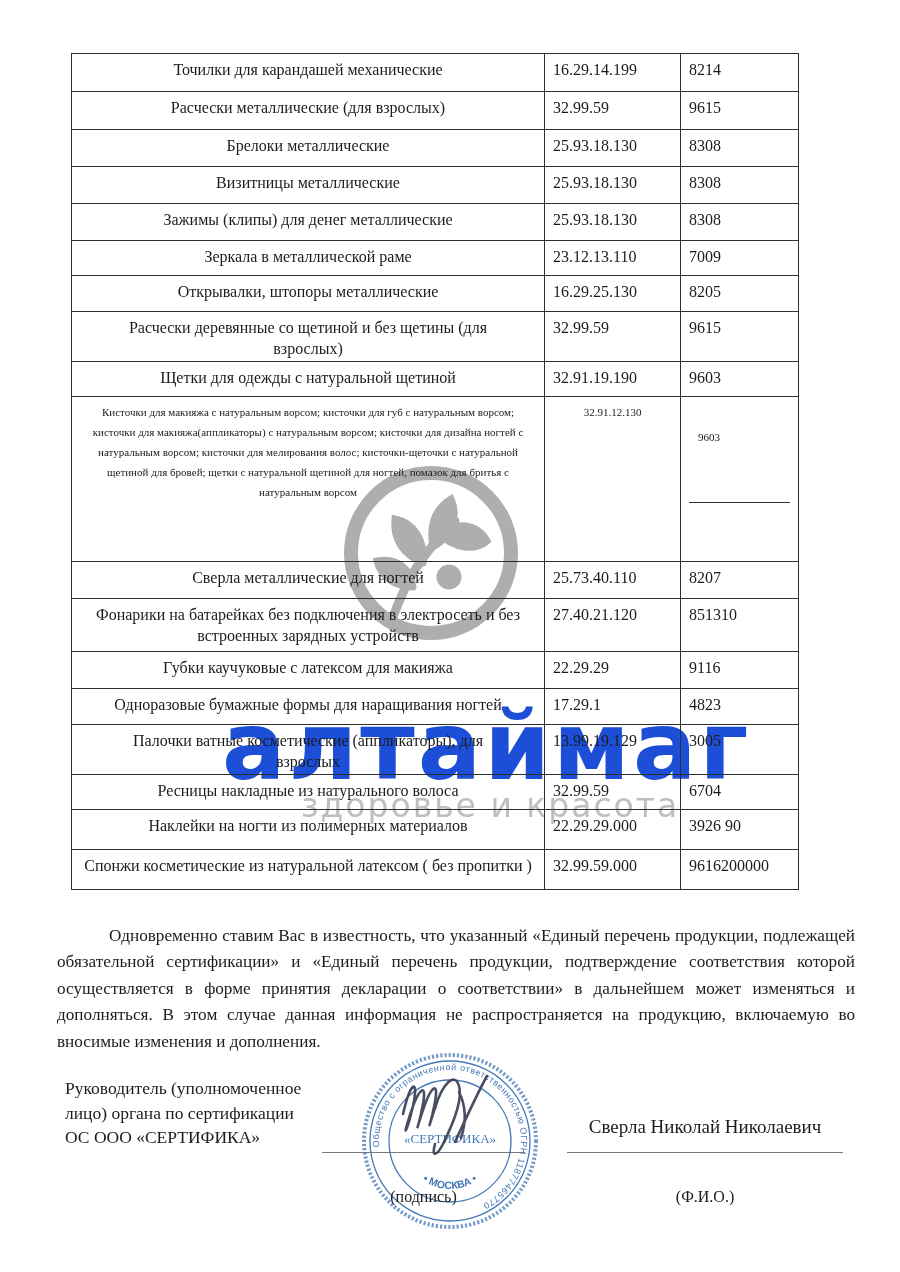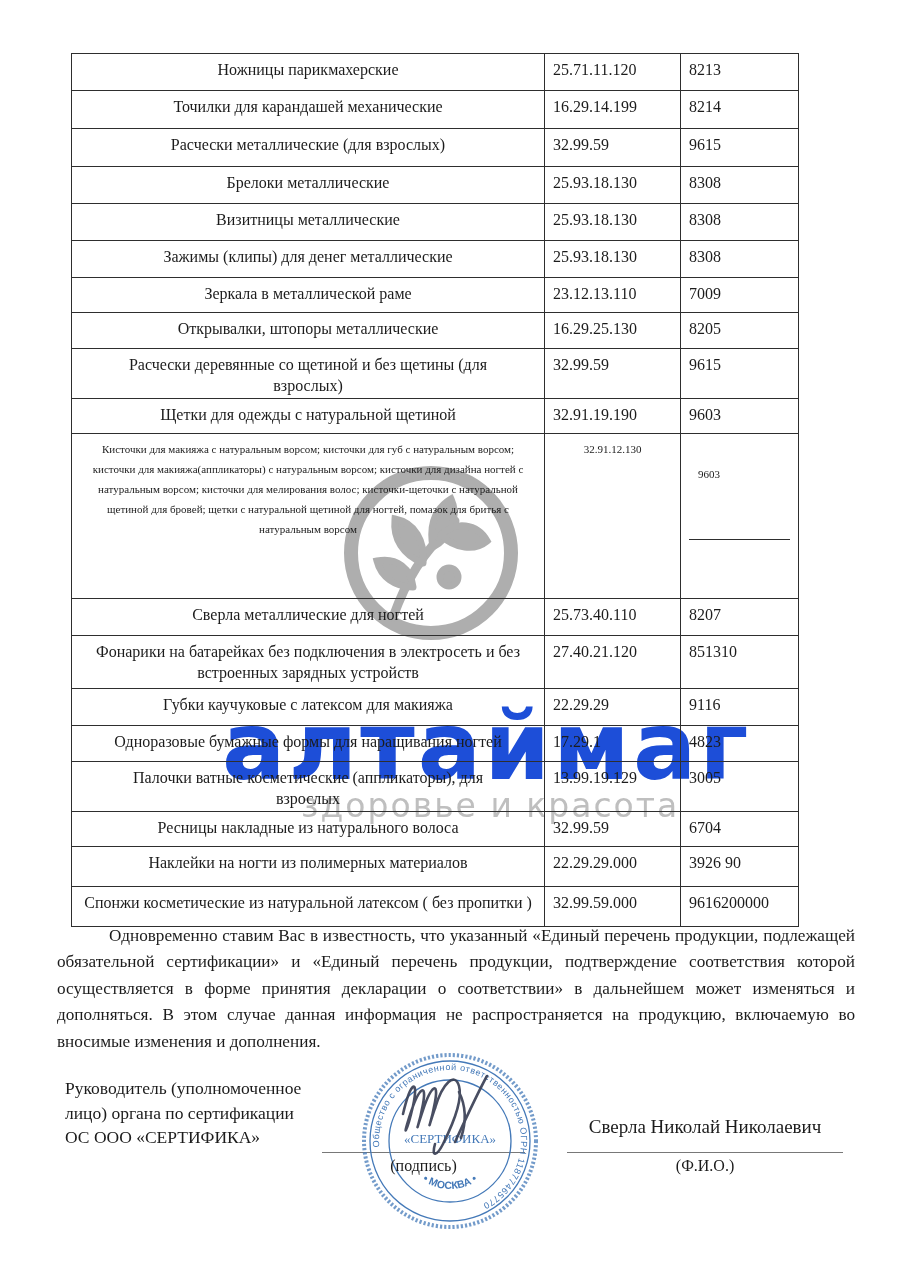--- a/index.html
+++ b/index.html
@@ -30,21 +30,21 @@
 
   
   .notice{position:absolute;left:57px;top:923px;width:798px;z-index:2;
           font-size:17.2px;line-height:26.4px;text-align:justify;text-indent:52px;}
 
   
   .sig-left{position:absolute;left:65px;top:1076px;z-index:2;font-size:17.5px;line-height:24.5px;}
   .sig-line{position:absolute;height:0;border-top:1.6px solid #787878;z-index:3;}
   .line-sign{left:322px;top:1152px;width:203px;}
   .line-name{left:567px;top:1152px;width:276px;}
-  .sig-caption{position:absolute;z-index:5;font-size:16px;text-align:center;}
+  .sig-caption{position:absolute;z-index:5;font-size:16px;text-align:center;margin-top:31px;}
   .cap-sign{left:322px;top:1157px;width:203px;}
   .cap-name{left:567px;top:1157px;width:276px;}
   .fio-name{position:absolute;left:567px;top:1116px;width:276px;z-index:2;
             font-size:19px;text-align:center;}
   .stamp{position:absolute;left:355px;top:1046px;z-index:4;}
 </style>
 </head>
 <body>
 
 <div class="page">
@@ -65,25 +65,20 @@
     <div class="wm-sub">здоровье и красота</div>
   </div>
 
   <table class="products">
     <colgroup>
       <col style="width:473px">
         <col style="width:136px">
         <col style="width:118px">
     </colgroup>
     <tbody>
-        <tr style="height: 37px;">
-          <td class="name-cell">Ножницы парикмахерские</td>
-          <td class="code-cell">25.71.11.120</td>
-          <td class="tnved-cell">8213</td>
-        </tr>
         <tr style="height: 38px;">
           <td class="name-cell">Точилки для карандашей механические</td>
           <td class="code-cell">16.29.14.199</td>
           <td class="tnved-cell">8214</td>
         </tr>
         <tr style="height: 38px;">
           <td class="name-cell">Расчески металлические (для взрослых)</td>
           <td class="code-cell">32.99.59</td>
           <td class="tnved-cell">9615</td>
         </tr>

